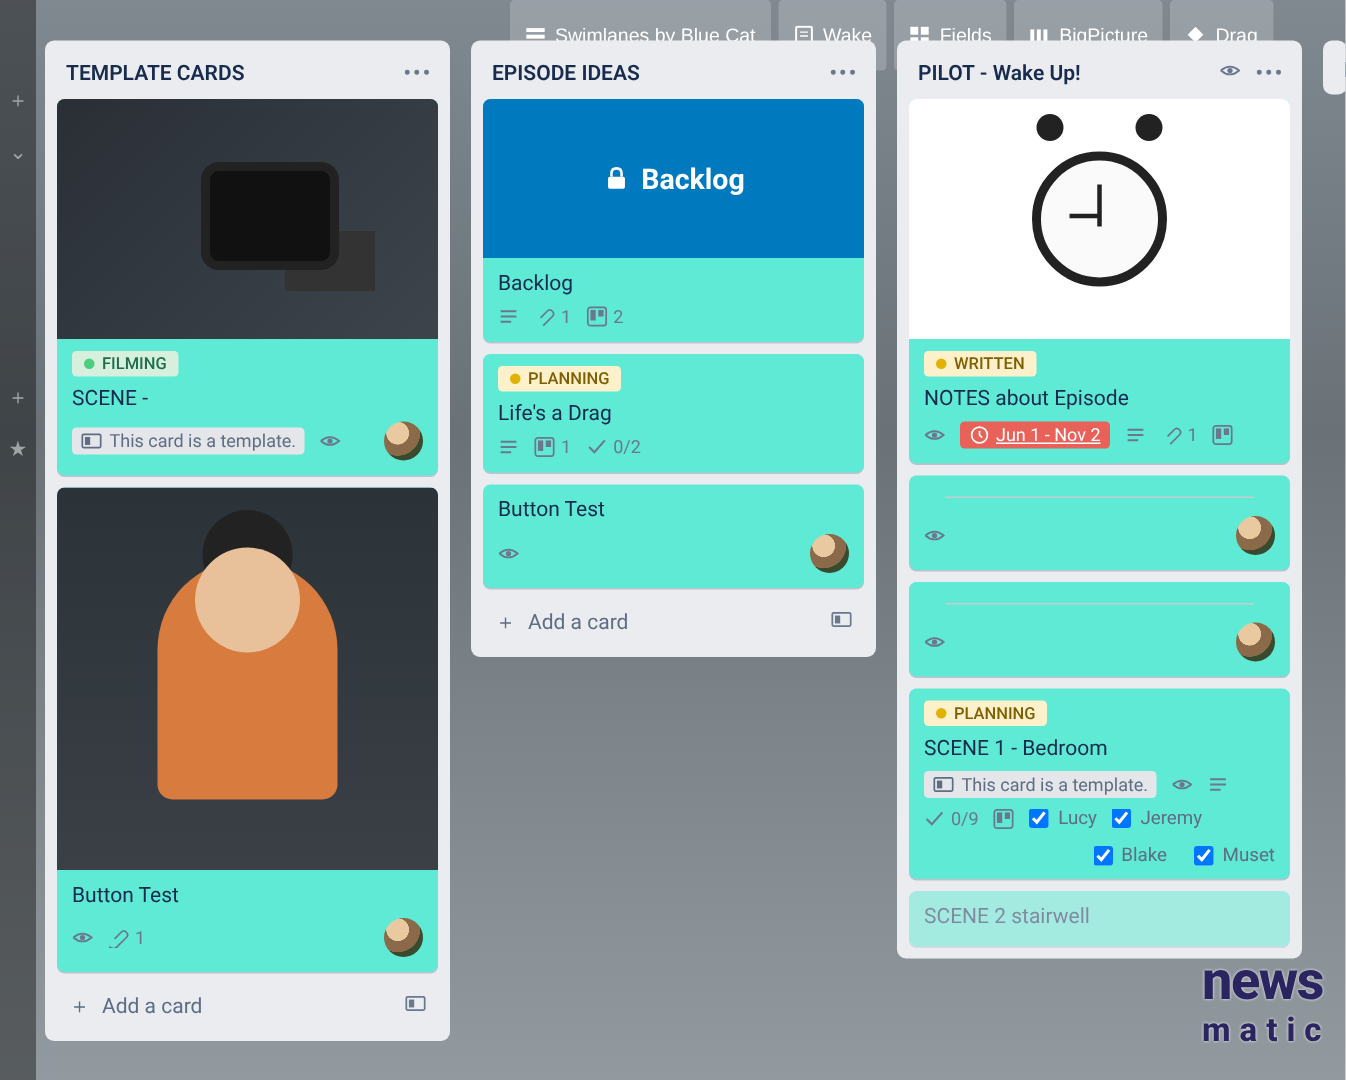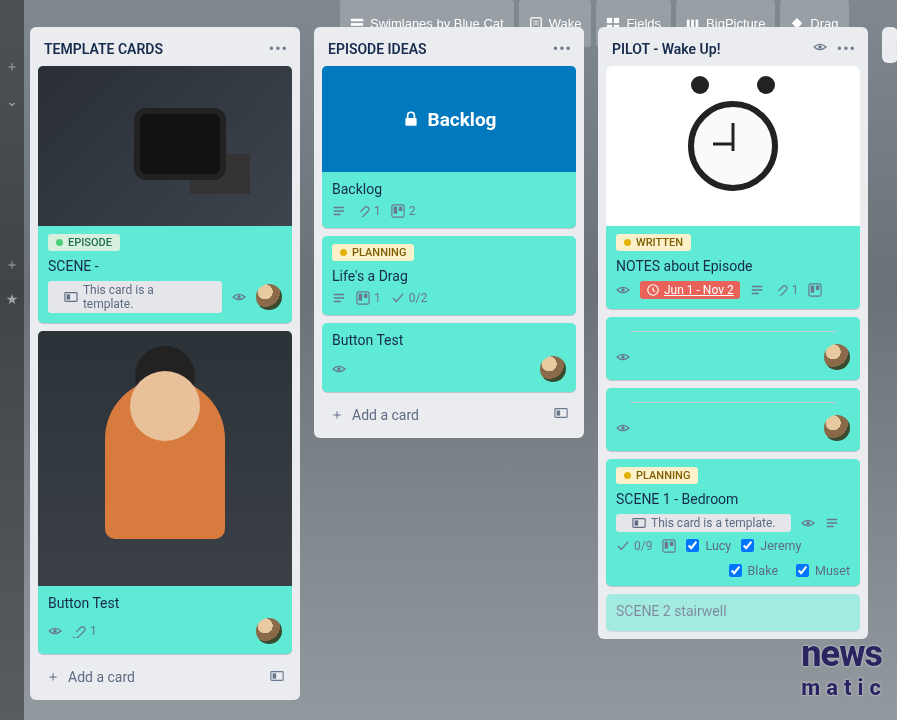--- a/index.html
+++ b/index.html
@@ -125,21 +125,21 @@
 }
 .label-green { background:#d6f0dd; color:#216e4e;}
 .label-green .dot{ width:7px;height:7px;border-radius:50%;background:#4bce7d;}
 .label-yellow { background:#fdf1cc; color:#7f5f01;}
 .label-yellow .dot{ width:7px;height:7px;border-radius:50%;background:#e2b203;}
 .card-title { font-size:14px; color:#172b4d; line-height:1.3; }
 .badges { display:flex; align-items:center; gap:10px; flex-wrap:wrap; }
 .badge { display:inline-flex; align-items:center; gap:4px; font-size:12px; color:#6b778c;}
 .template-badge {
   background:#e4e6ea; color:#5e6c84; font-size:12px;
-  padding:2px 16px; border-radius:3px; display:inline-flex; align-items:center; gap:5px;
+  padding:2px 6px; border-radius:3px; display:inline-flex; align-items:center; gap:5px;
 }
 .due-red { background:#e8625a; color:#fff; padding:2px 6px; border-radius:3px;text-decoration:underline;}
 .avatar {
   width:26px; height:26px; border-radius:50%;
   background: radial-gradient(circle at 35% 30%, #e8c9a0 0 30%, #8a6a48 31% 60%, #3a4a2f 61% 100%);
   margin-left:auto;
 }
 .badge-row { display:flex; align-items:center; gap:10px; }
 .divider { border-bottom:1px solid #c8cbd2; margin:6px 14px;}
 .add-card {
@@ -220,21 +220,21 @@
       <span class="list-title">TEMPLATE CARDS</span>
       <span class="list-menu">•••</span>
     </div>
 
     <div class="card">
       <div class="cover cover-camera"></div>
       <div class="card-body">
         <div class="labels">
           <span class="label-pill label-green">
               <span class="dot"></span>
-              <span>EPISODE</span>
+              <span>FILMING</span>
             </span>
         </div>
         <div class="card-title">SCENE -</div>
         <div class="badge-row">
           <span class="template-badge">
             <svg class="ico" viewBox="0 0 16 16">
                 <rect x="1" y="3" width="14" height="10" rx="1" fill="none" stroke="#5e6c84" stroke-width="1.3"></rect>
                 <rect x="3" y="5" width="4" height="6" fill="#5e6c84"></rect>
               </svg>
             <span>This card is a template.</span>

